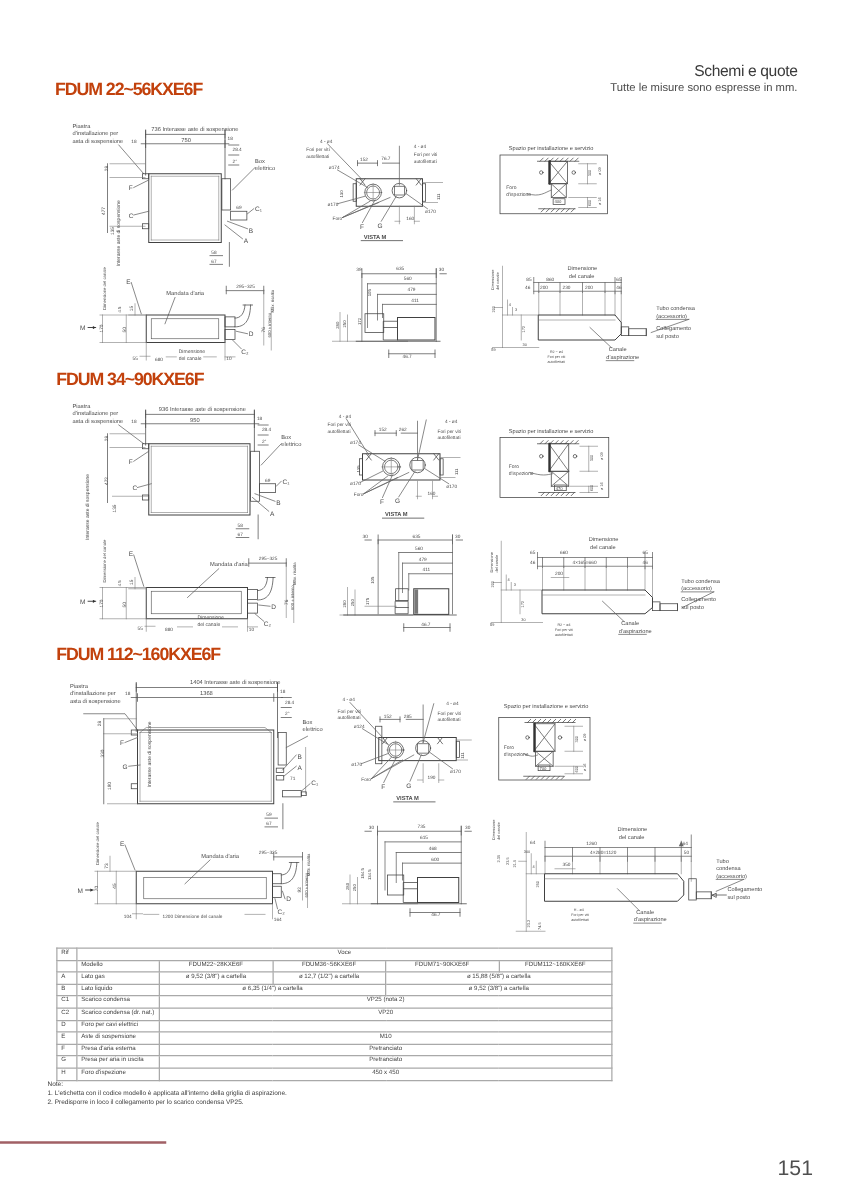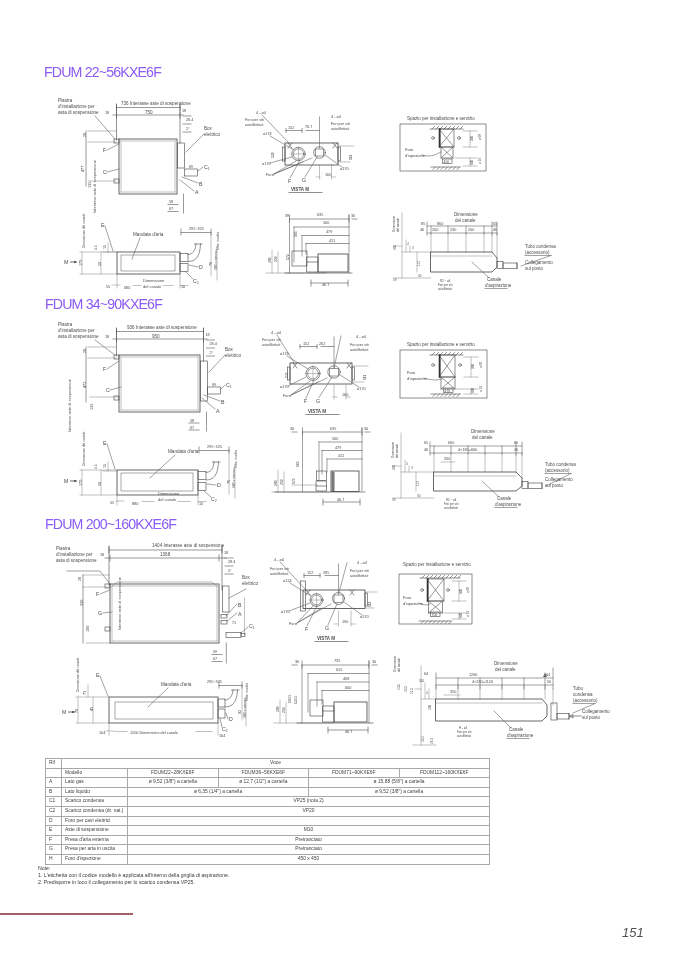--- a/index.html
+++ b/index.html
@@ -1,30 +1,34 @@
 <!DOCTYPE html>
 <html><head>
 <meta charset="utf-8">
 <style>
   html,body{margin:0;padding:0;background:#fff;}
   #page{position:relative;width:678px;height:959px;background:#ffffff;overflow:hidden;
         font-family:"Liberation Sans",sans-serif;}
   .abs{position:absolute;}
-  .red{color:#8b5cf6;font-weight:normal;letter-spacing:-0.85px;}
+  .red{color:#c2410c;font-weight:bold;letter-spacing:-0.85px;}
   svg text{font-family:"Liberation Sans",sans-serif;fill:#4c4c4c;}
   svg{shape-rendering:geometricPrecision;filter:blur(0.34px);}
   table.spec{border-collapse:collapse;table-layout:fixed;}
   table.spec td{border:0.5px solid #a9a9a9;font-size:4.9px;color:#3f3f3f;
                 padding:0 0 0 3px;height:8.6px;line-height:8.6px;overflow:hidden;white-space:nowrap;}
   table.spec td.c{text-align:center;padding:0;}
 </style>
 </head>
 <body>
 <div id="page">
 
+<div class="abs" style="right:40px;top:50px;text-align:right;">
+  <div style="font-size:12.5px;color:#3a3a3a;letter-spacing:-0.3px;">Schemi e quote</div>
+  <div style="font-size:9px;color:#4a4a4a;margin-top:1px;">Tutte le misure sono espresse in mm.</div>
+</div>
 
 <div class="abs red" style="left:44px;top:64px;font-size:14.2px;">FDUM 22~56KXE6F</div>
 
 <svg class="abs" style="left:0;top:88px;" width="678" height="206" viewBox="0 88 678 206" fill="none" stroke-linecap="square">
 <g stroke="#545454" stroke-width="0.6" font-size="4.6">
 
 <g stroke="none">
           <text x="58" y="102" fill="#333333">Piastra</text>
           <text x="58" y="108" fill="#333333">d'installazione per</text>
           <text x="58" y="114" fill="#333333">asta di sospensione</text>
@@ -909,21 +913,21 @@
           <text x="395" y="470" stroke="none" fill="#333333" font-size="3.1" transform="rotate(-90 395 470)">200</text>
           <text x="406" y="465" stroke="none" fill="#333333" font-size="3.1">4</text>
           <text x="411" y="469" stroke="none" fill="#333333" font-size="3.1">3</text>
           <text x="419" y="486" stroke="none" fill="#333333" font-size="3.1" transform="rotate(-90 419 486)">172</text>
           <text x="417" y="497" stroke="none" fill="#333333" font-size="3.1">30</text>
           <text x="392" y="501" stroke="none" fill="#333333" font-size="3.1">59</text>
         </g>
 </g>
 </svg>
 
-<div class="abs red" style="left:45px;top:516px;font-size:14.2px;">FDUM 200~160KXE6F</div>
+<div class="abs red" style="left:45px;top:516px;font-size:14.2px;">FDUM 112~160KXE6F</div>
 
 <svg class="abs" style="left:0;top:538px;" width="678" height="212" viewBox="0 538 678 212" fill="none" stroke-linecap="square">
 <g stroke="#545454" stroke-width="0.6" font-size="4.6">
 
 <g stroke="none">
           <text x="56" y="550" fill="#333333">Piastra</text>
           <text x="56" y="556" fill="#333333">d'installazione per</text>
           <text x="56" y="562" fill="#333333">asta di sospensione</text>
         </g>
 
@@ -1448,15 +1452,15 @@
 </div>
 
 <div class="abs" style="left:38px;top:865px;font-size:5.2px;color:#3a3a3a;line-height:7px;">
 Note:<br>
 1. L'etichetta con il codice modello è applicata all'interno della griglia di aspirazione.<br>
 2. Predisporre in loco il collegamento per lo scarico condensa VP25.
 </div>
 
 <div class="abs" style="left:0px;top:913px;width:133px;height:1.5px;background:#a16065;"></div>
 
-<div class="abs" style="left:622px;top:925px;font-size:13px;color:#4f4f4f;font-style:italic;">151</div>
+<div class="abs" style="left:622px;top:925px;font-size:17px;color:#4f4f4f;">151</div>
 
 </div>
 
 </body></html>

